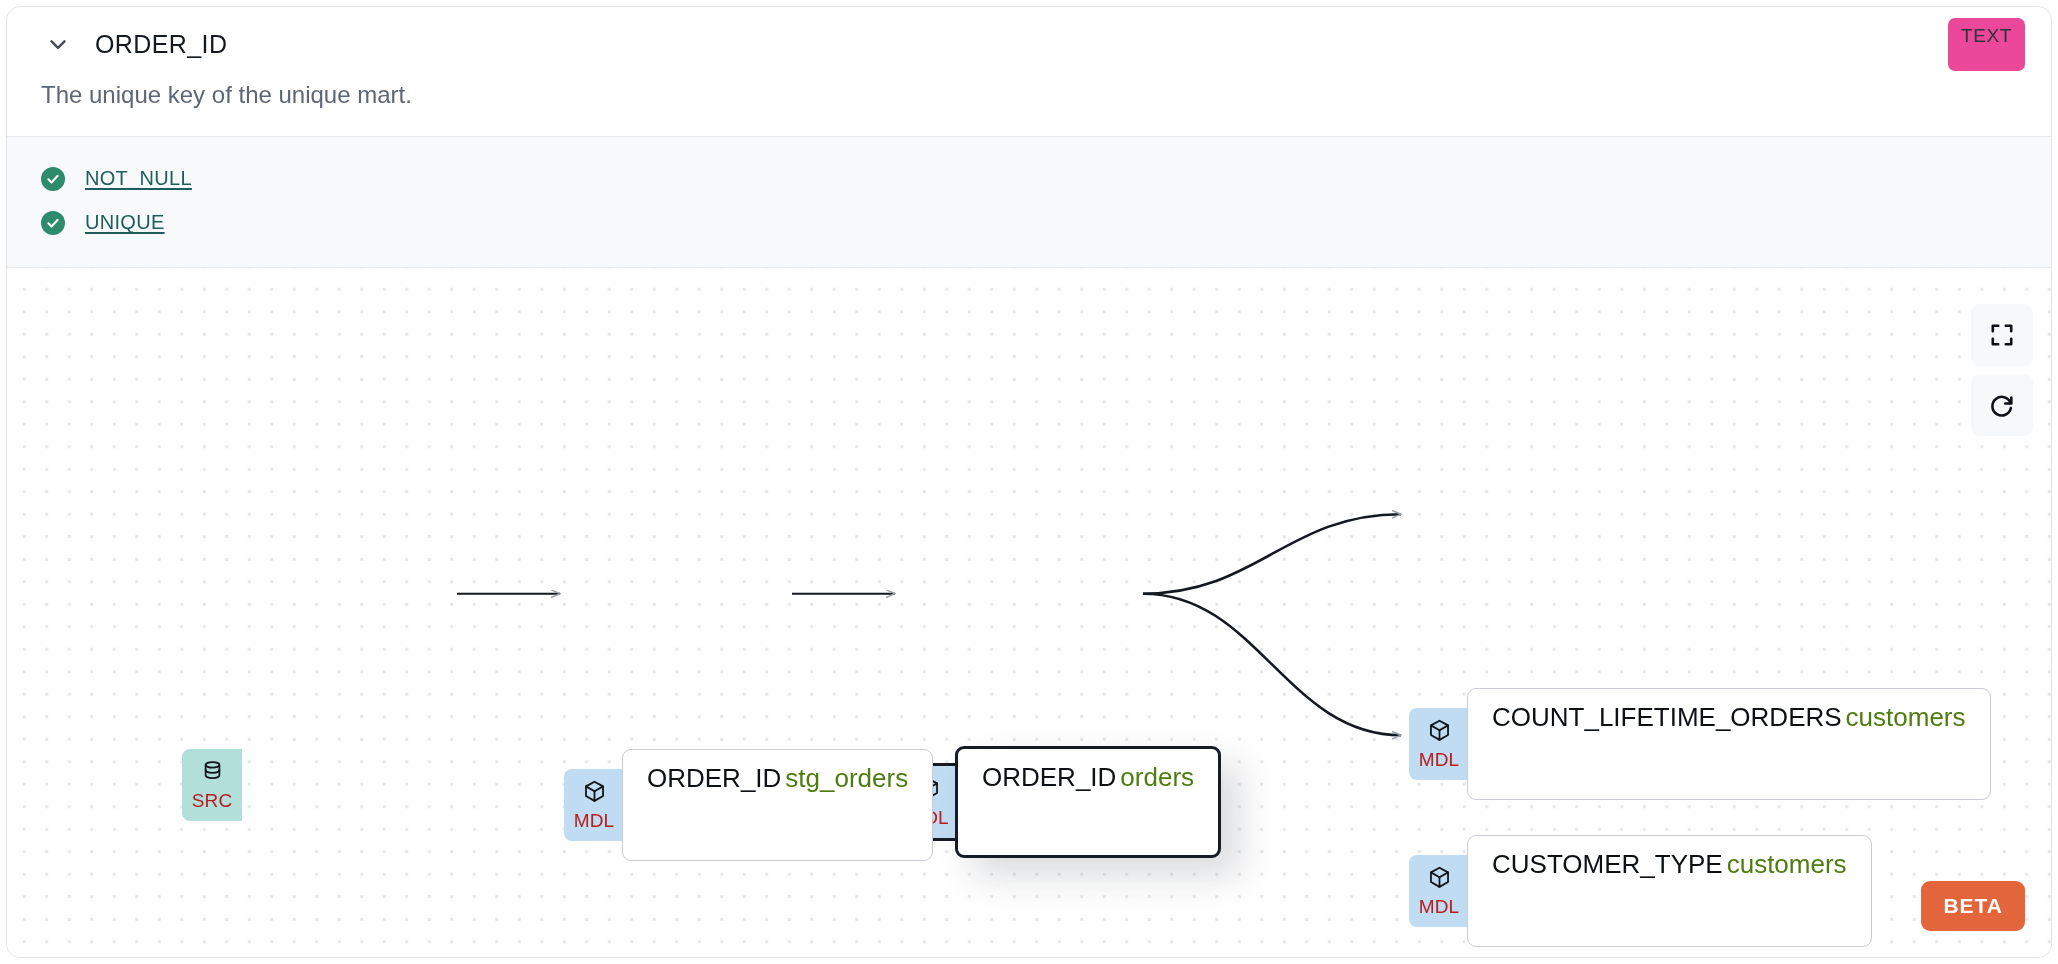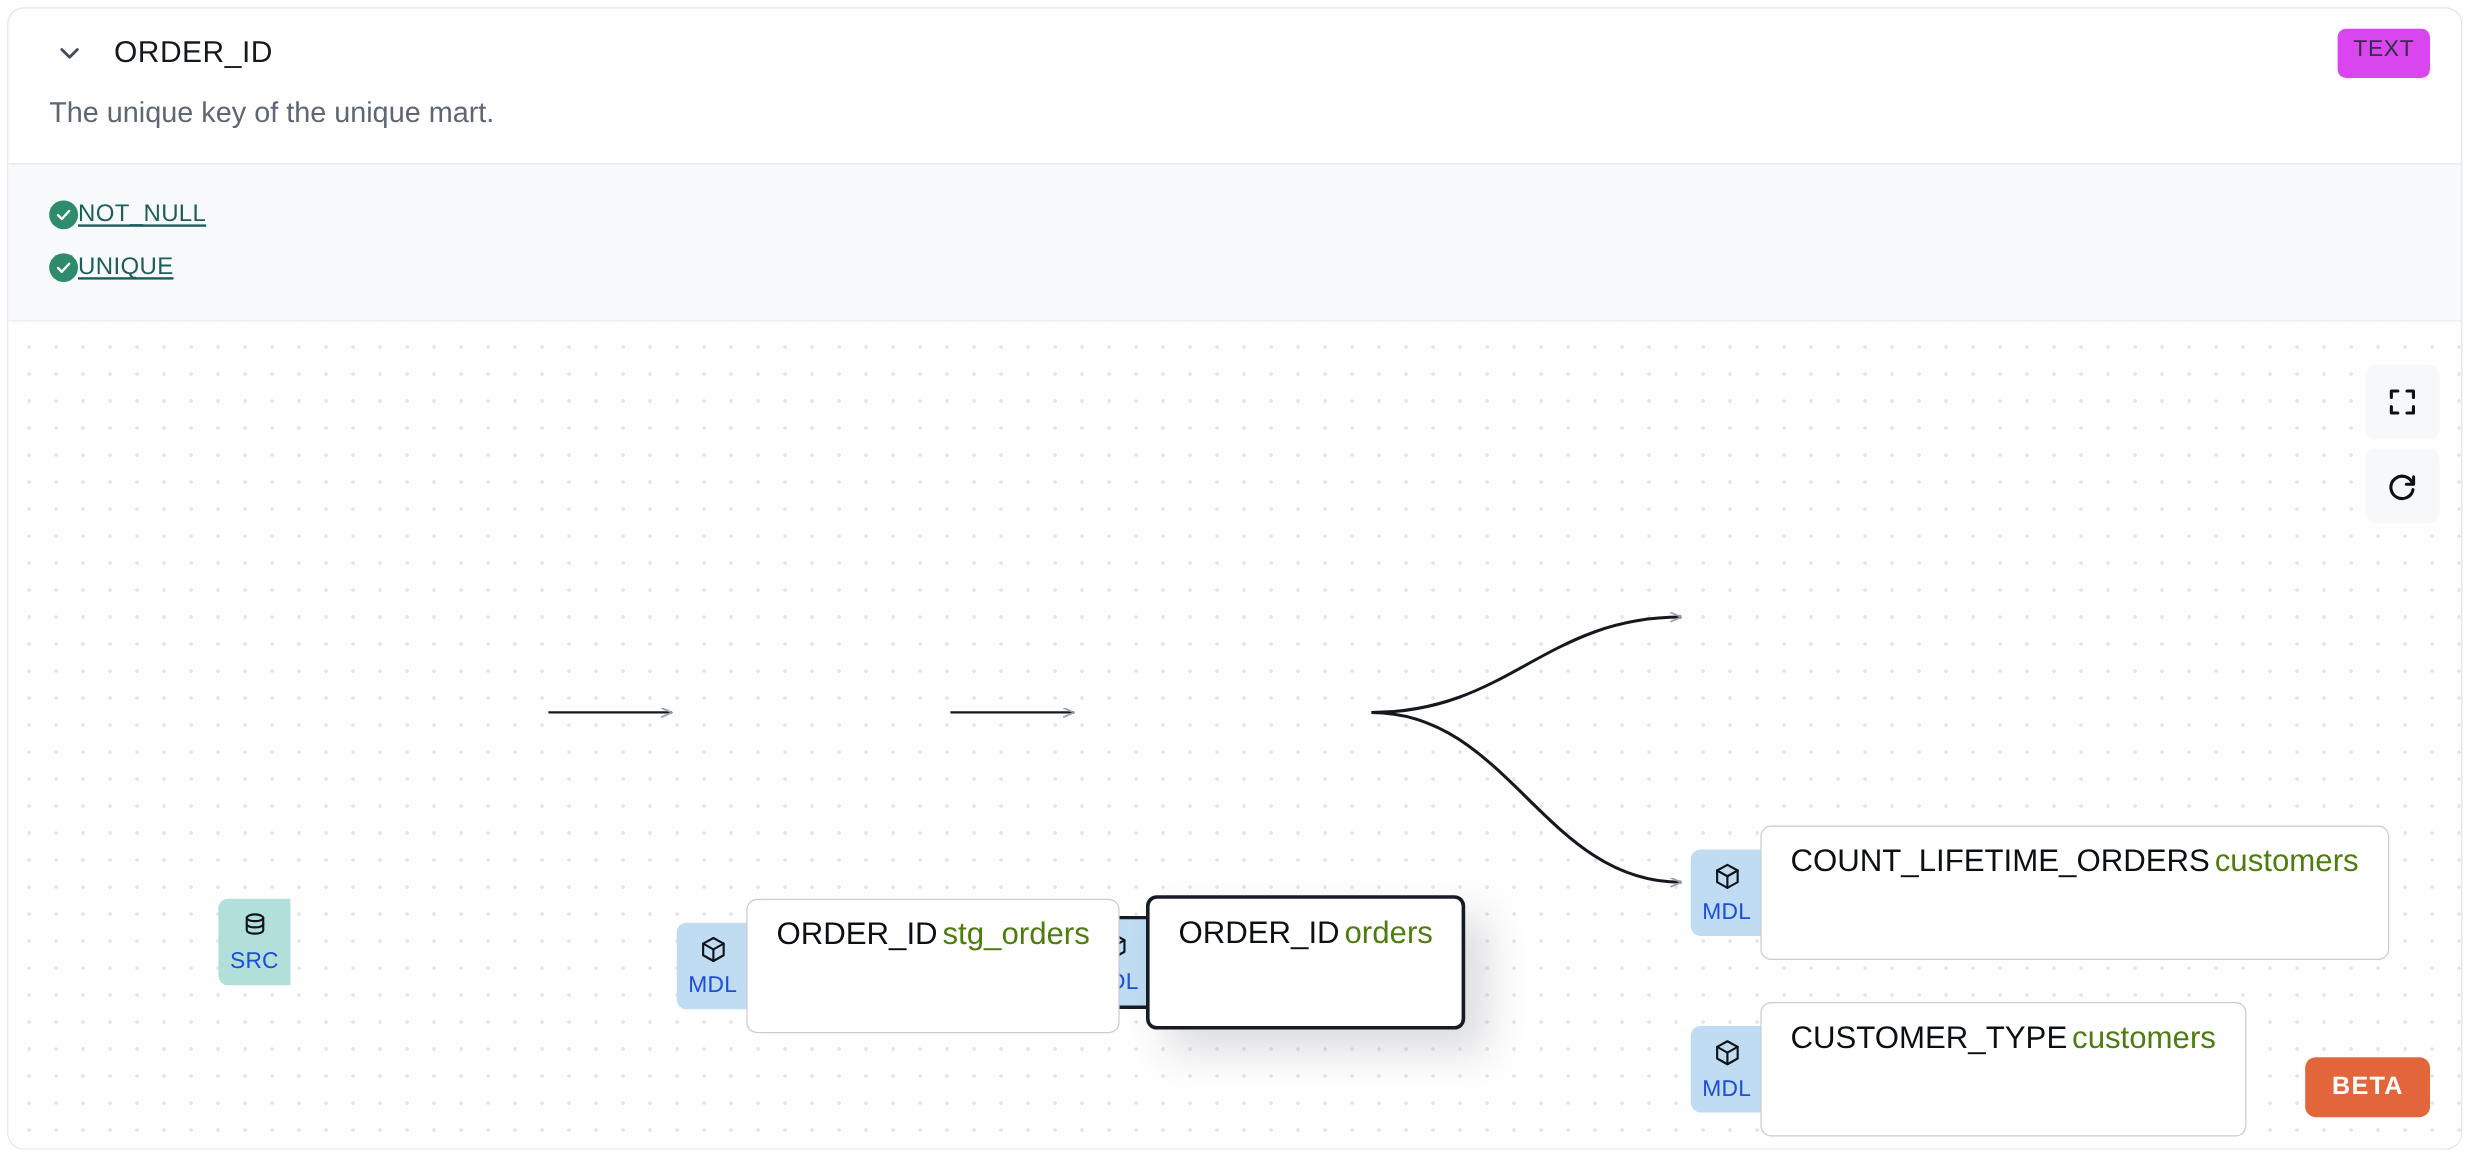--- a/index.html
+++ b/index.html
@@ -56,25 +56,25 @@
   .col-title {
     margin-left: 20px;
     font-size: 25px;
     letter-spacing: .4px;
     color: #14181f;
     font-weight: 400;
     white-space: nowrap;
   }
   .hdr-spacer { flex: 1 1 auto; }
   .type-badge {
-    background: #d946ef;
+    background: #ec4899;
     color: #2c3340;
     font-size: 19px;
     letter-spacing: .6px;
-    padding: 7px 13px 12px;
+    padding: 7px 13px 24px;
     border-radius: 7px;
     white-space: nowrap;
   }
 
   
   .desc {
     flex: 0 0 auto;
     padding: 0 34px 26px 34px;
     font-size: 24px;
     color: #5d6673;
@@ -99,20 +99,21 @@
     height: 24px;
     border-radius: 50%;
     background: #2e8b6b;
     display: flex;
     align-items: center;
     justify-content: center;
     flex: 0 0 auto;
   }
   .check-ic svg { display: block; }
   .test-link {
+    margin-left: 20px;
     font-size: 20px;
     letter-spacing: .3px;
     color: #1d5e5c;
     text-decoration: underline;
     text-underline-offset: 3px;
     cursor: pointer;
     white-space: nowrap;
   }
 
   
@@ -154,21 +155,21 @@
     align-self: center;
     height: 72px;
     position: relative;
     z-index: 1;
   }
   .node-badge.src { background: #b3dfdb; }
   .node-badge.mdl { background: #bfdcf2; }
   .node-badge .bic { display: block; }
   .node-badge .btxt {
     font-size: 19px;
-    color: #1d4ed8;
+    color: #b91c1c;
     letter-spacing: .2px;
     line-height: 1;
     margin-top: 2px;
   }
   .node-card {
     background: #ffffff;
     border: 1px solid #c9ccd3;
     border-radius: 9px;
     padding: 14px 24px 16px 24px;
     display: flex;

